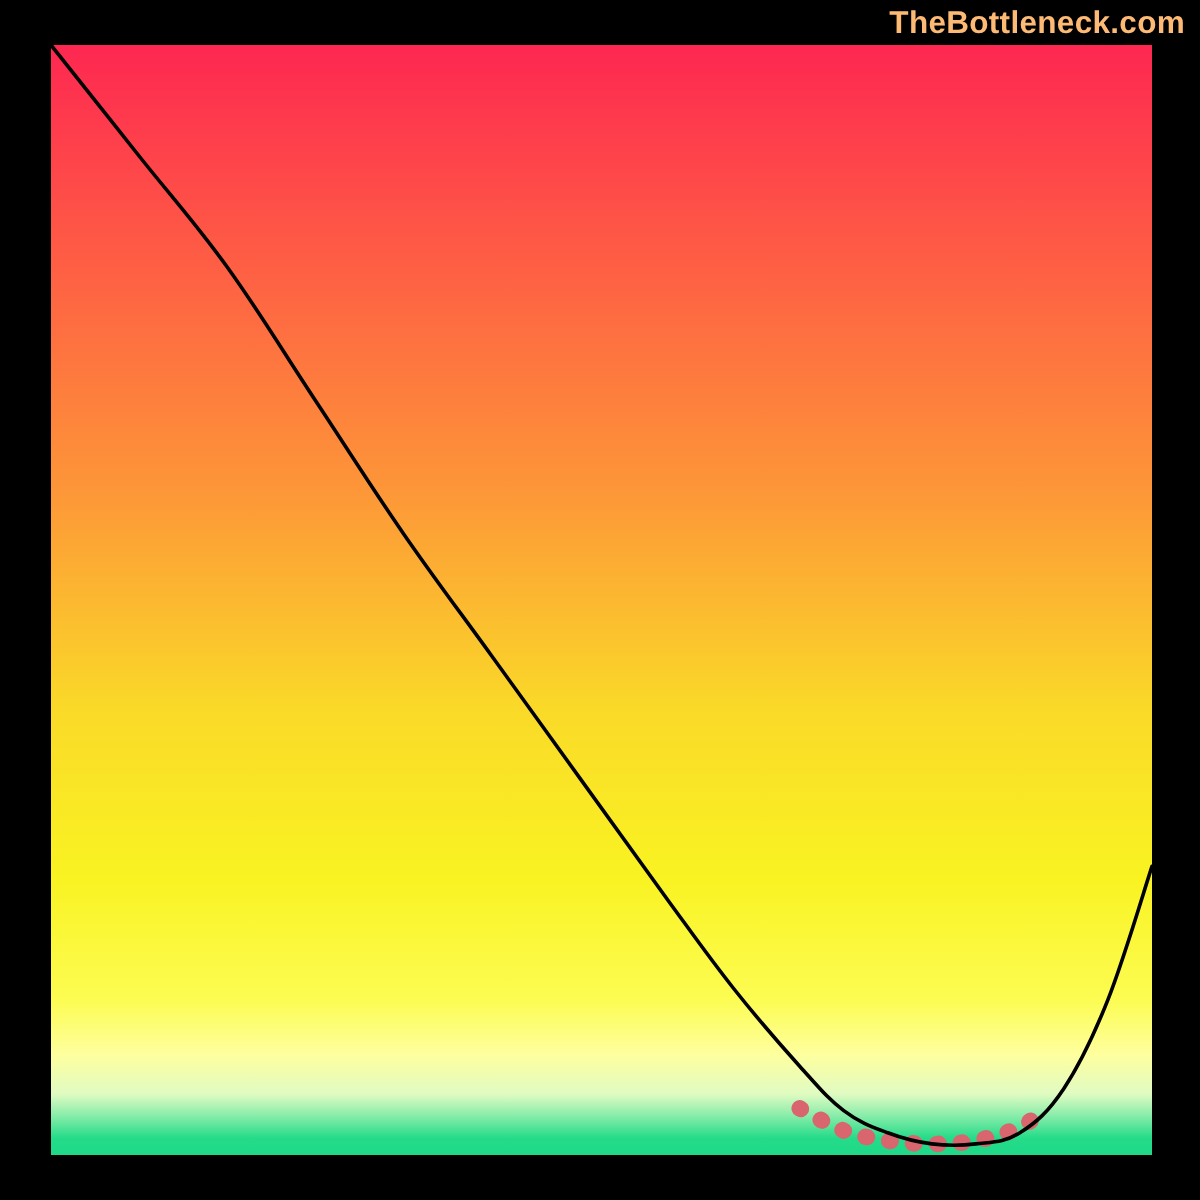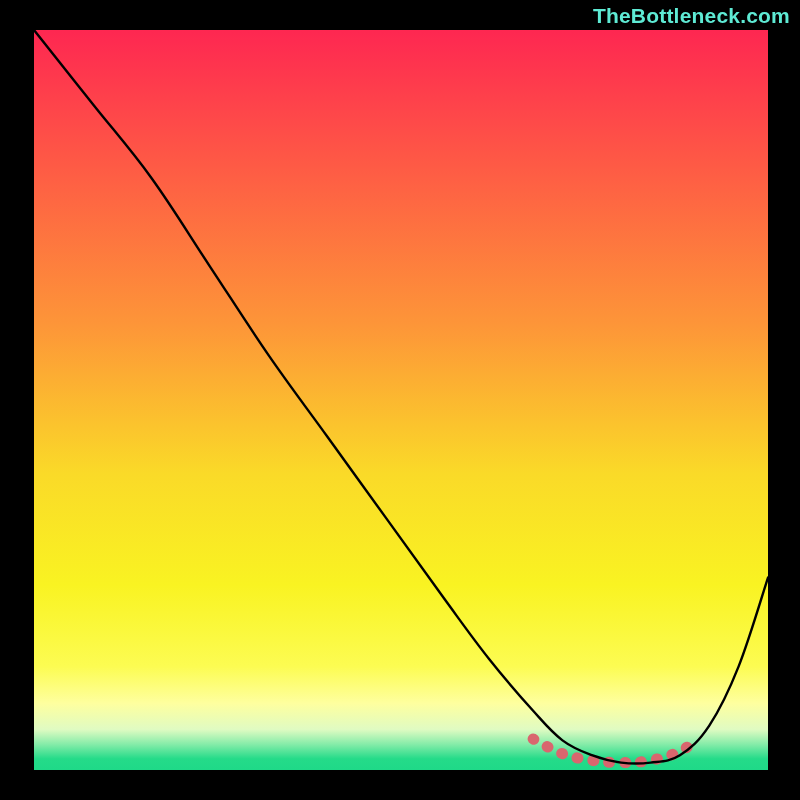--- a/index.html
+++ b/index.html
@@ -14,21 +14,21 @@
   .frame {
     position: relative;
     width: 800px;
     height: 800px;
     background: #000;
   }
   .watermark {
     position: absolute;
     top: 4px;
     right: 10px;
-    color: #5eead4;
+    color: #fdba74;
     font-size: 21px;
     font-weight: bold;
     letter-spacing: 0.2px;
     z-index: 10;
   }
   .plot-area {
     position: absolute;
     left: 34px;
     top: 30px;
     width: 734px;

